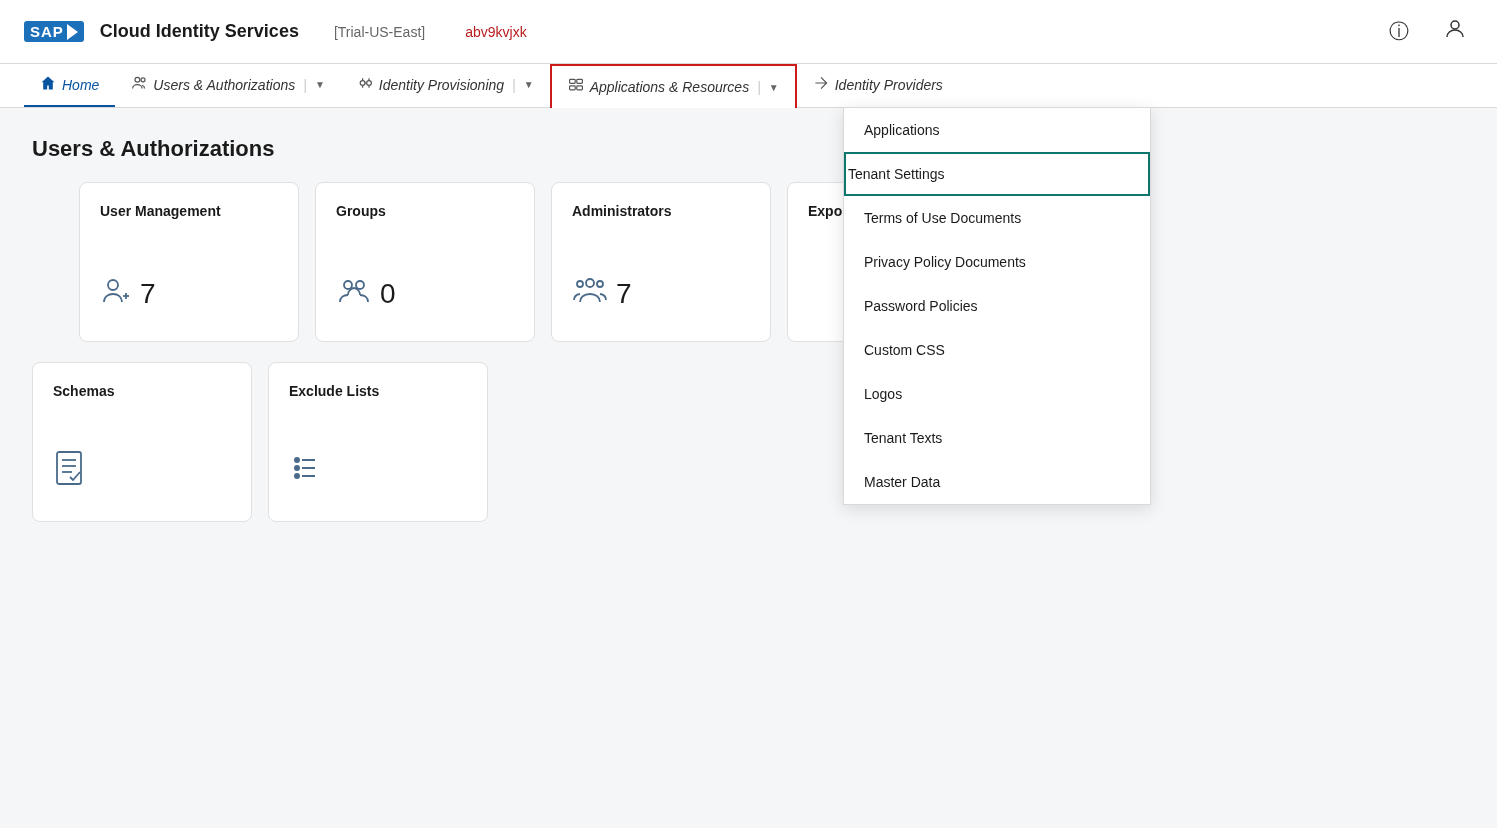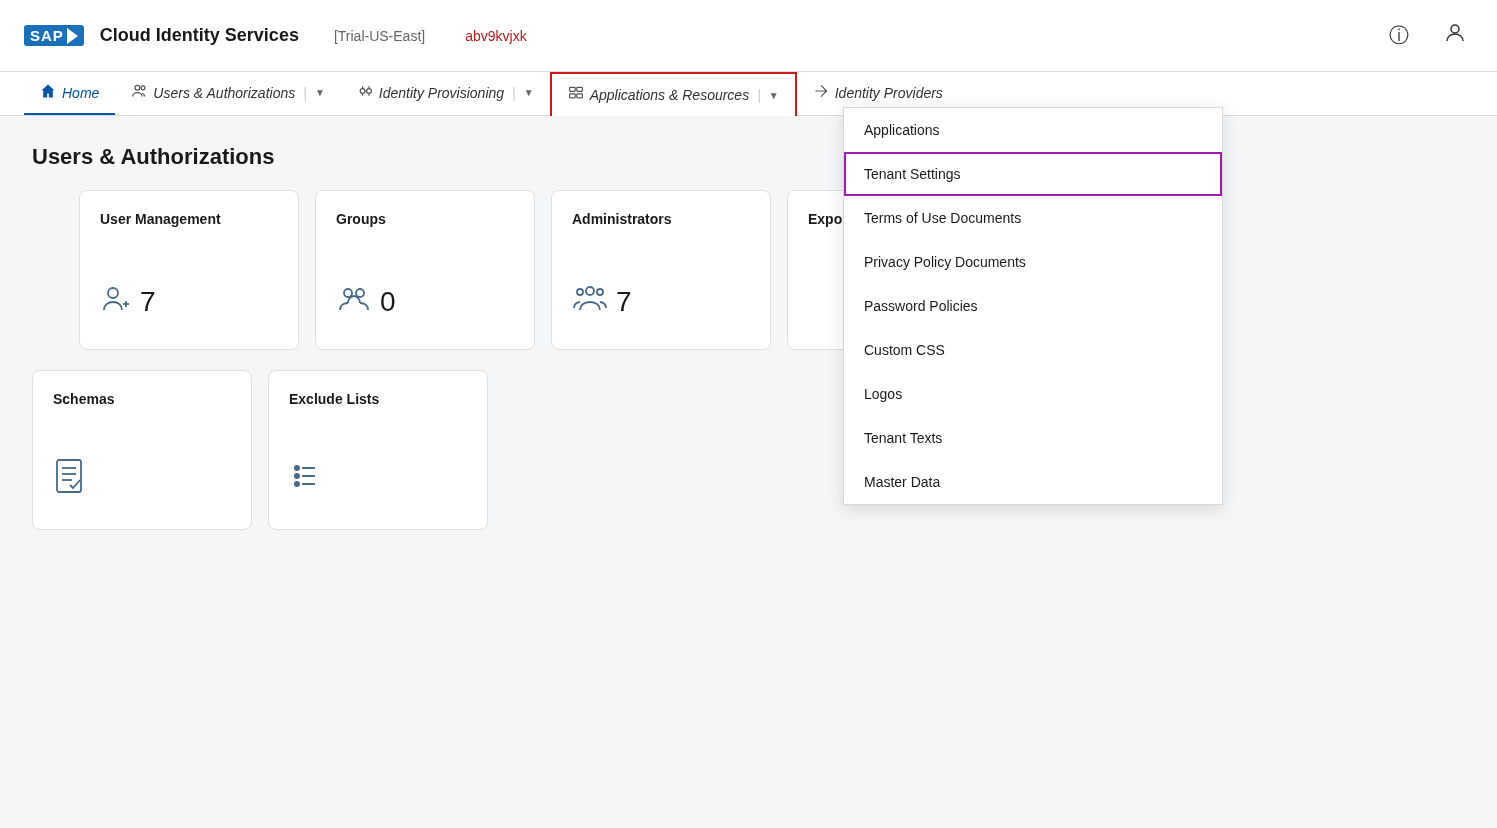--- a/index.html
+++ b/index.html
@@ -5,21 +5,21 @@
     * { box-sizing: border-box; margin: 0; padding: 0; }
     body { font-family: '72', Arial, sans-serif; background: #f5f6f7; min-width: 1497px; min-height: 828px; overflow: hidden; }
 
     
     .header {
       background: #fff;
       border-bottom: 1px solid #d9d9d9;
       display: flex;
       align-items: center;
       padding: 0 24px;
-      height: 72px;
+      height: 64px;
       position: relative;
       z-index: 100;
     }
     .header-logo-area {
       display: flex;
       align-items: center;
       gap: 10px;
       margin-right: 40px;
     }
     .header-title {
@@ -96,37 +96,37 @@
       align-items: center;
     }
     .nav-chevron {
       font-size: 10px;
       color: #666;
     }
     .dropdown-menu {
       position: absolute;
       top: 107px;
       left: 843px;
-      width: 380px;
+      width: 308px;
       background: #fff;
       border: 1px solid #d9d9d9;
       box-shadow: 0 4px 16px rgba(0,0,0,0.12);
       z-index: 200;
       pointer-events: all;
     }
     .dropdown-item {
       padding: 14px 20px;
       font-size: 14px;
       color: #1a1a1a;
       cursor: pointer;
       display: block;
     }
     .dropdown-item.highlighted-item {
-      border: 2px solid #a21caf;
-      padding: 12px 18px;
+      border: 2px solid #0f766e;
+      padding: 12px 2px;
     }
 
     
     .main-content {
       padding: 28px 32px;
       background: #f5f6f7;
     }
     .section-title {
       font-size: 22px;
       font-weight: 600;

